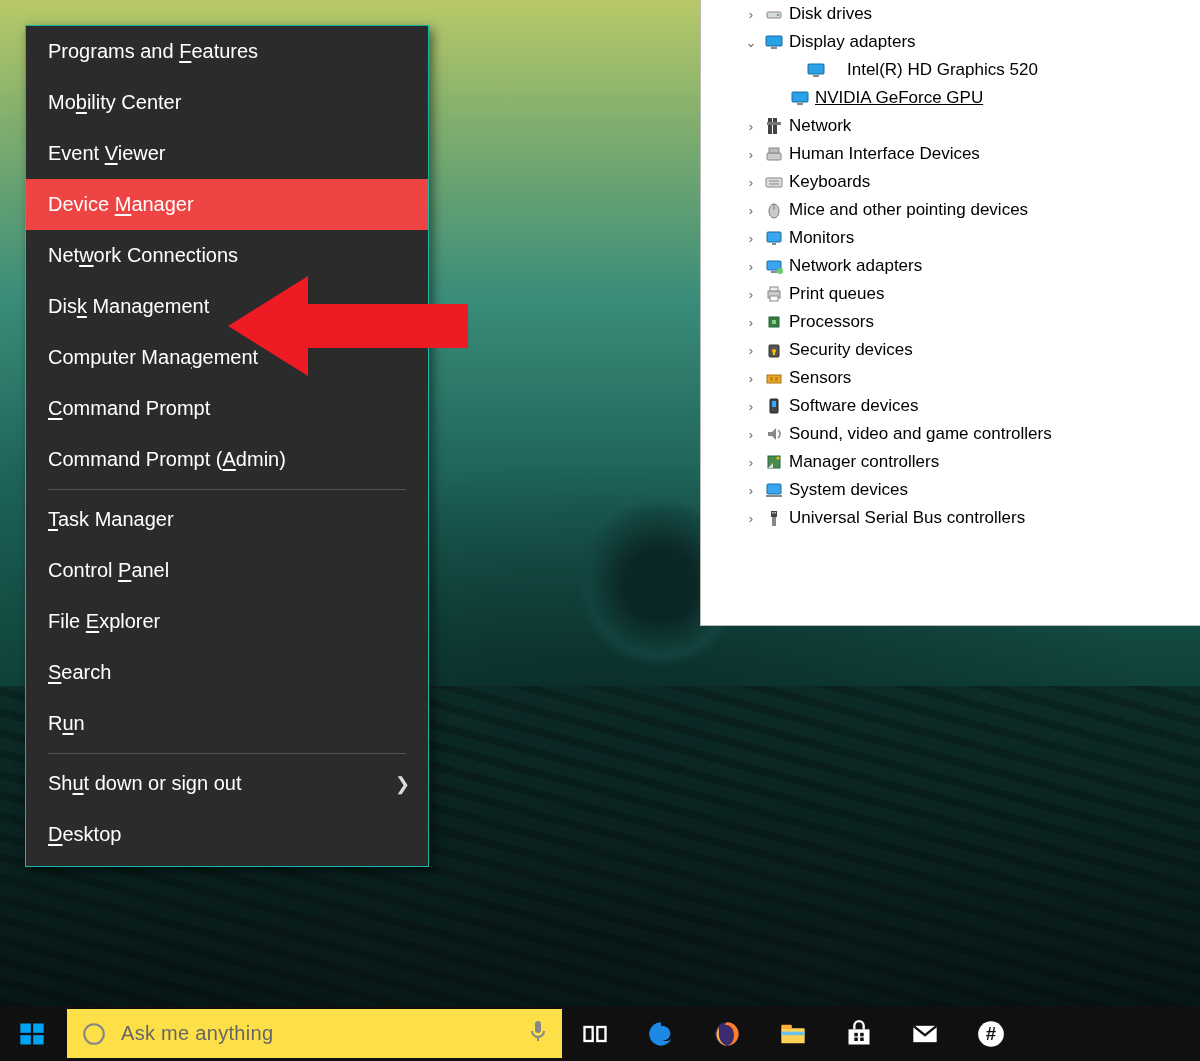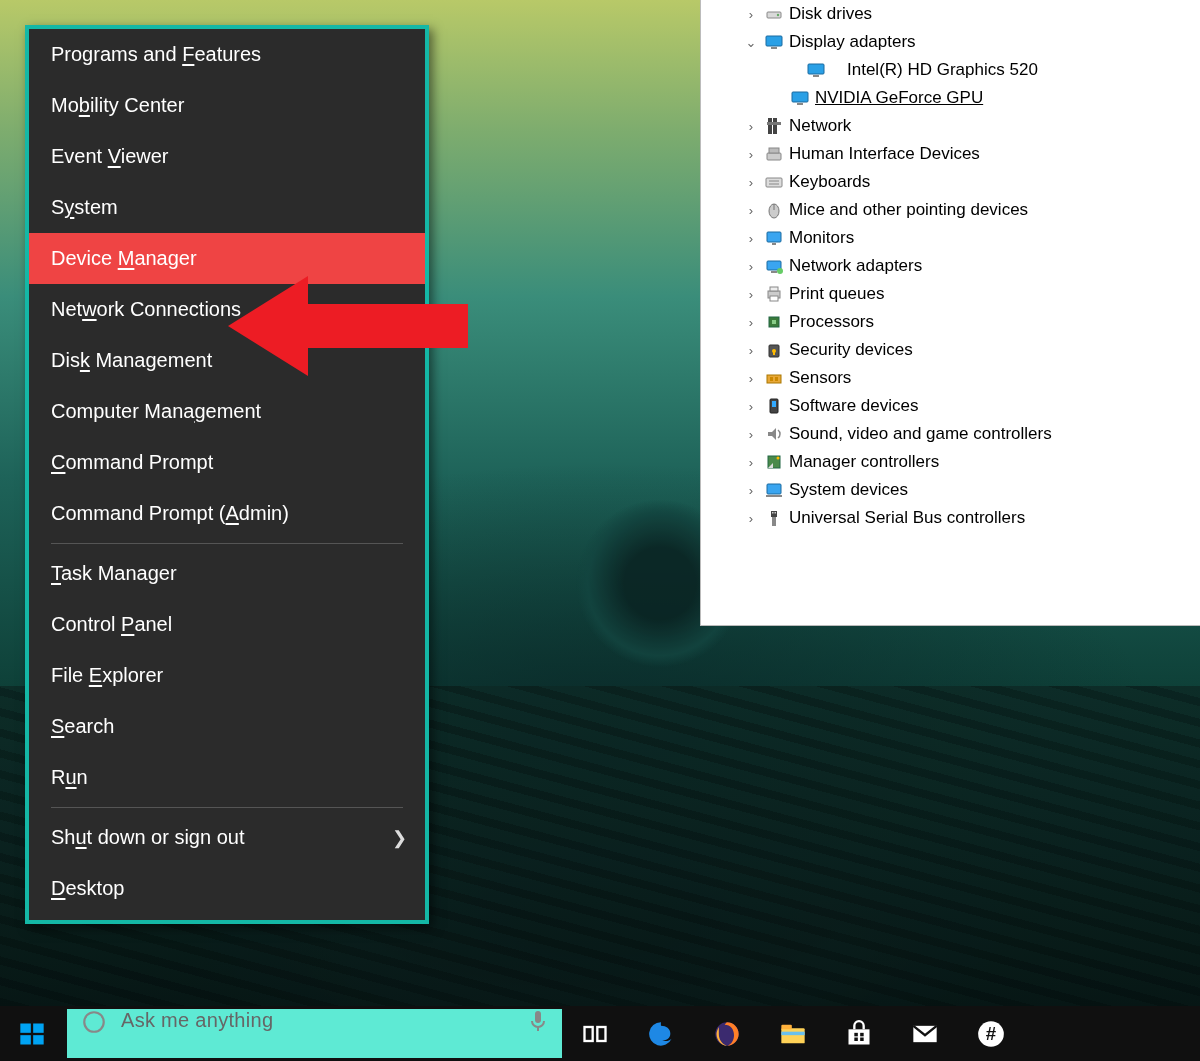--- a/index.html
+++ b/index.html
@@ -32,21 +32,21 @@
       linear-gradient(180deg, #0d2a26 0%, #071514 100%);
     opacity:0.85;
   }
 
   
   .winx-menu {
     position:absolute;
     left:25px; top:25px;
     width:404px;
     background:#2b2b2b;
-    border:4px solid #14b8a6;
+    border:1px solid #14b8a6;
     box-shadow:4px 4px 10px rgba(0,0,0,0.5);
     color:#fff;
     font-size:20px;
     padding-bottom:6px;
   }
   .winx-item {
     display:flex; align-items:center;
     height:51px;
     padding:0 22px;
     cursor:default;
@@ -108,22 +108,22 @@
     display:flex; align-items:center;
     color:#fff;
   }
   .start-btn {
     width:64px; height:55px;
     display:flex; align-items:center; justify-content:center;
   }
   .cortana-box {
     width:495px; height:49px;
     margin:3px 0 3px 3px;
-    background:#5eead4;
-    display:flex; 
+    background:#fde047;
+    display:flex; align-items:center;
     padding:0 14px;
     gap:14px;
     position:relative;
   }
   .cortana-text { color:#666; font-size:20px; flex:1; letter-spacing:0.3px; }
   .cortana-mic { color:#8a8a8a; font-size:22px; }
   .tb-icon {
     width:66px; height:55px;
     display:flex; align-items:center; justify-content:center;
     font-size:24px; color:#fff;
@@ -340,23 +340,20 @@
 
 <div class="winx-menu" id="winx">
     <div class="winx-item">
       <span>Programs and <span class="u">F</span>eatures</span>
     </div>
     <div class="winx-item">
       <span>Mo<span class="u">b</span>ility Center</span>
     </div>
     <div class="winx-item">
       <span>Event <span class="u">V</span>iewer</span>
-    </div>
-    <div class="winx-item">
-      <span>S<span class="u">y</span>stem</span>
     </div>
     <div class="winx-item hover">
       <span>Device <span class="u">M</span>anager</span>
     </div>
     <div class="winx-item">
       <span>Net<span class="u">w</span>ork Connections</span>
     </div>
     <div class="winx-item">
       <span>Dis<span class="u">k</span> Management</span>
     </div>

